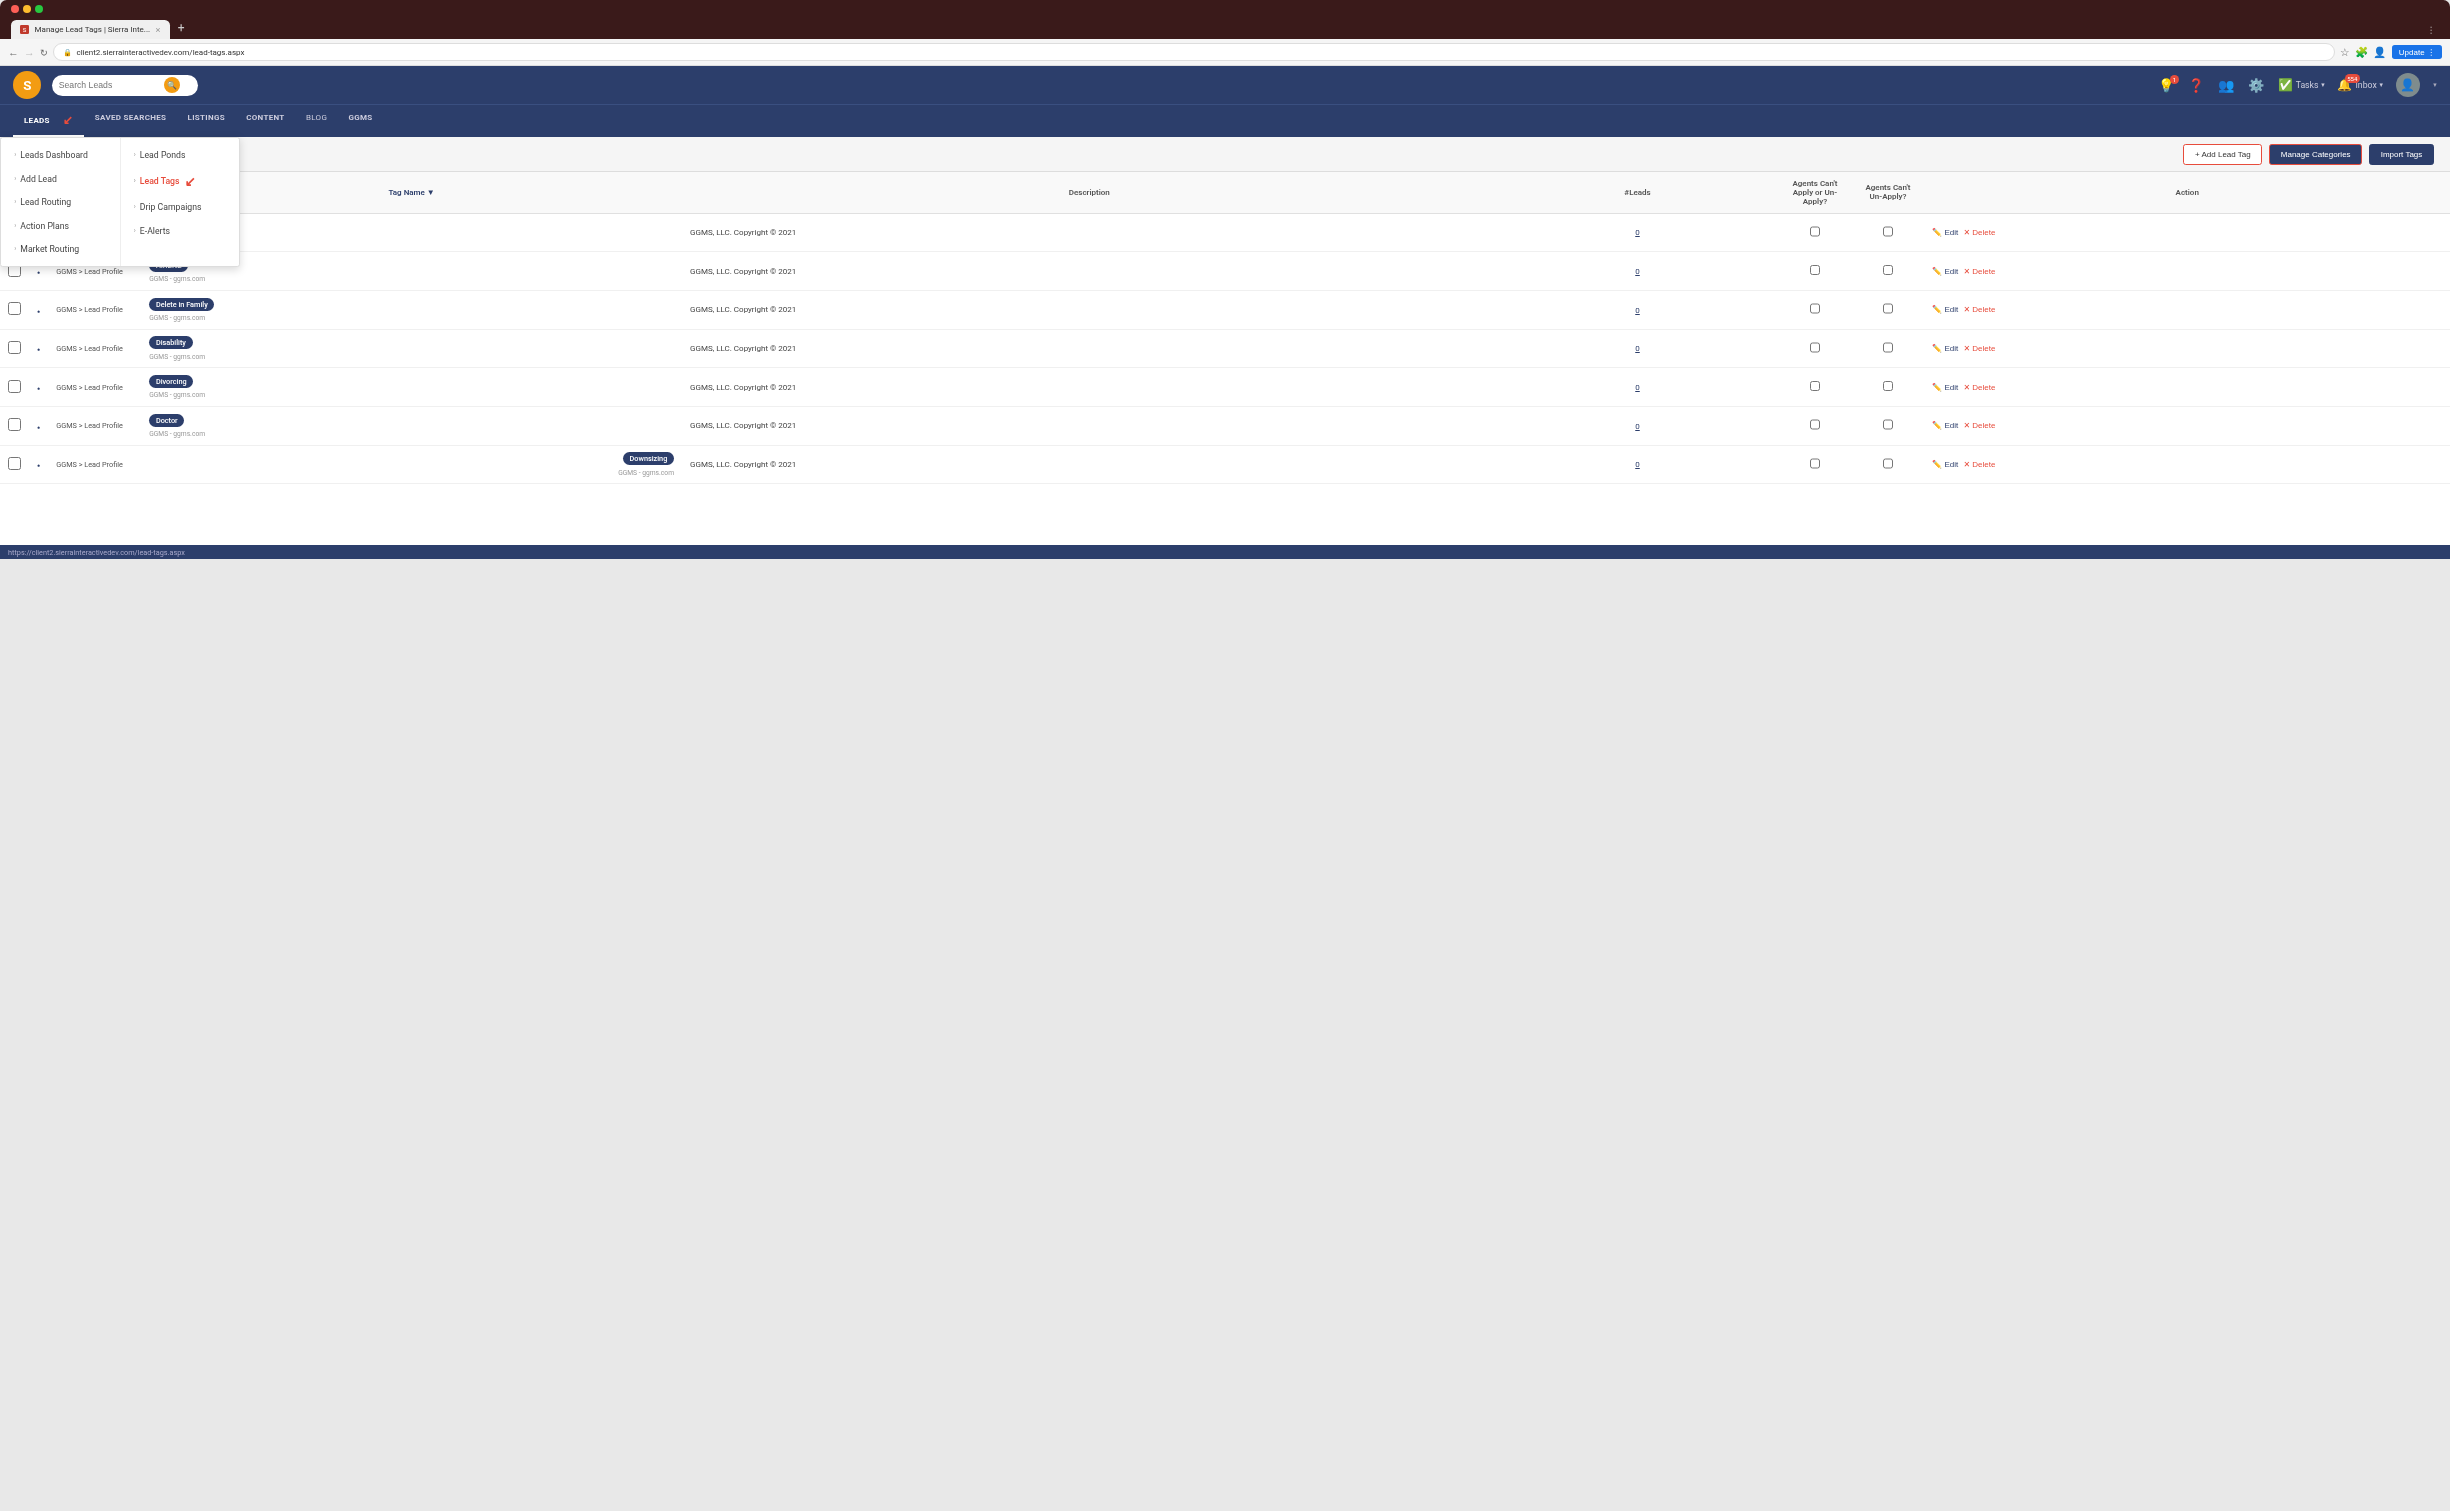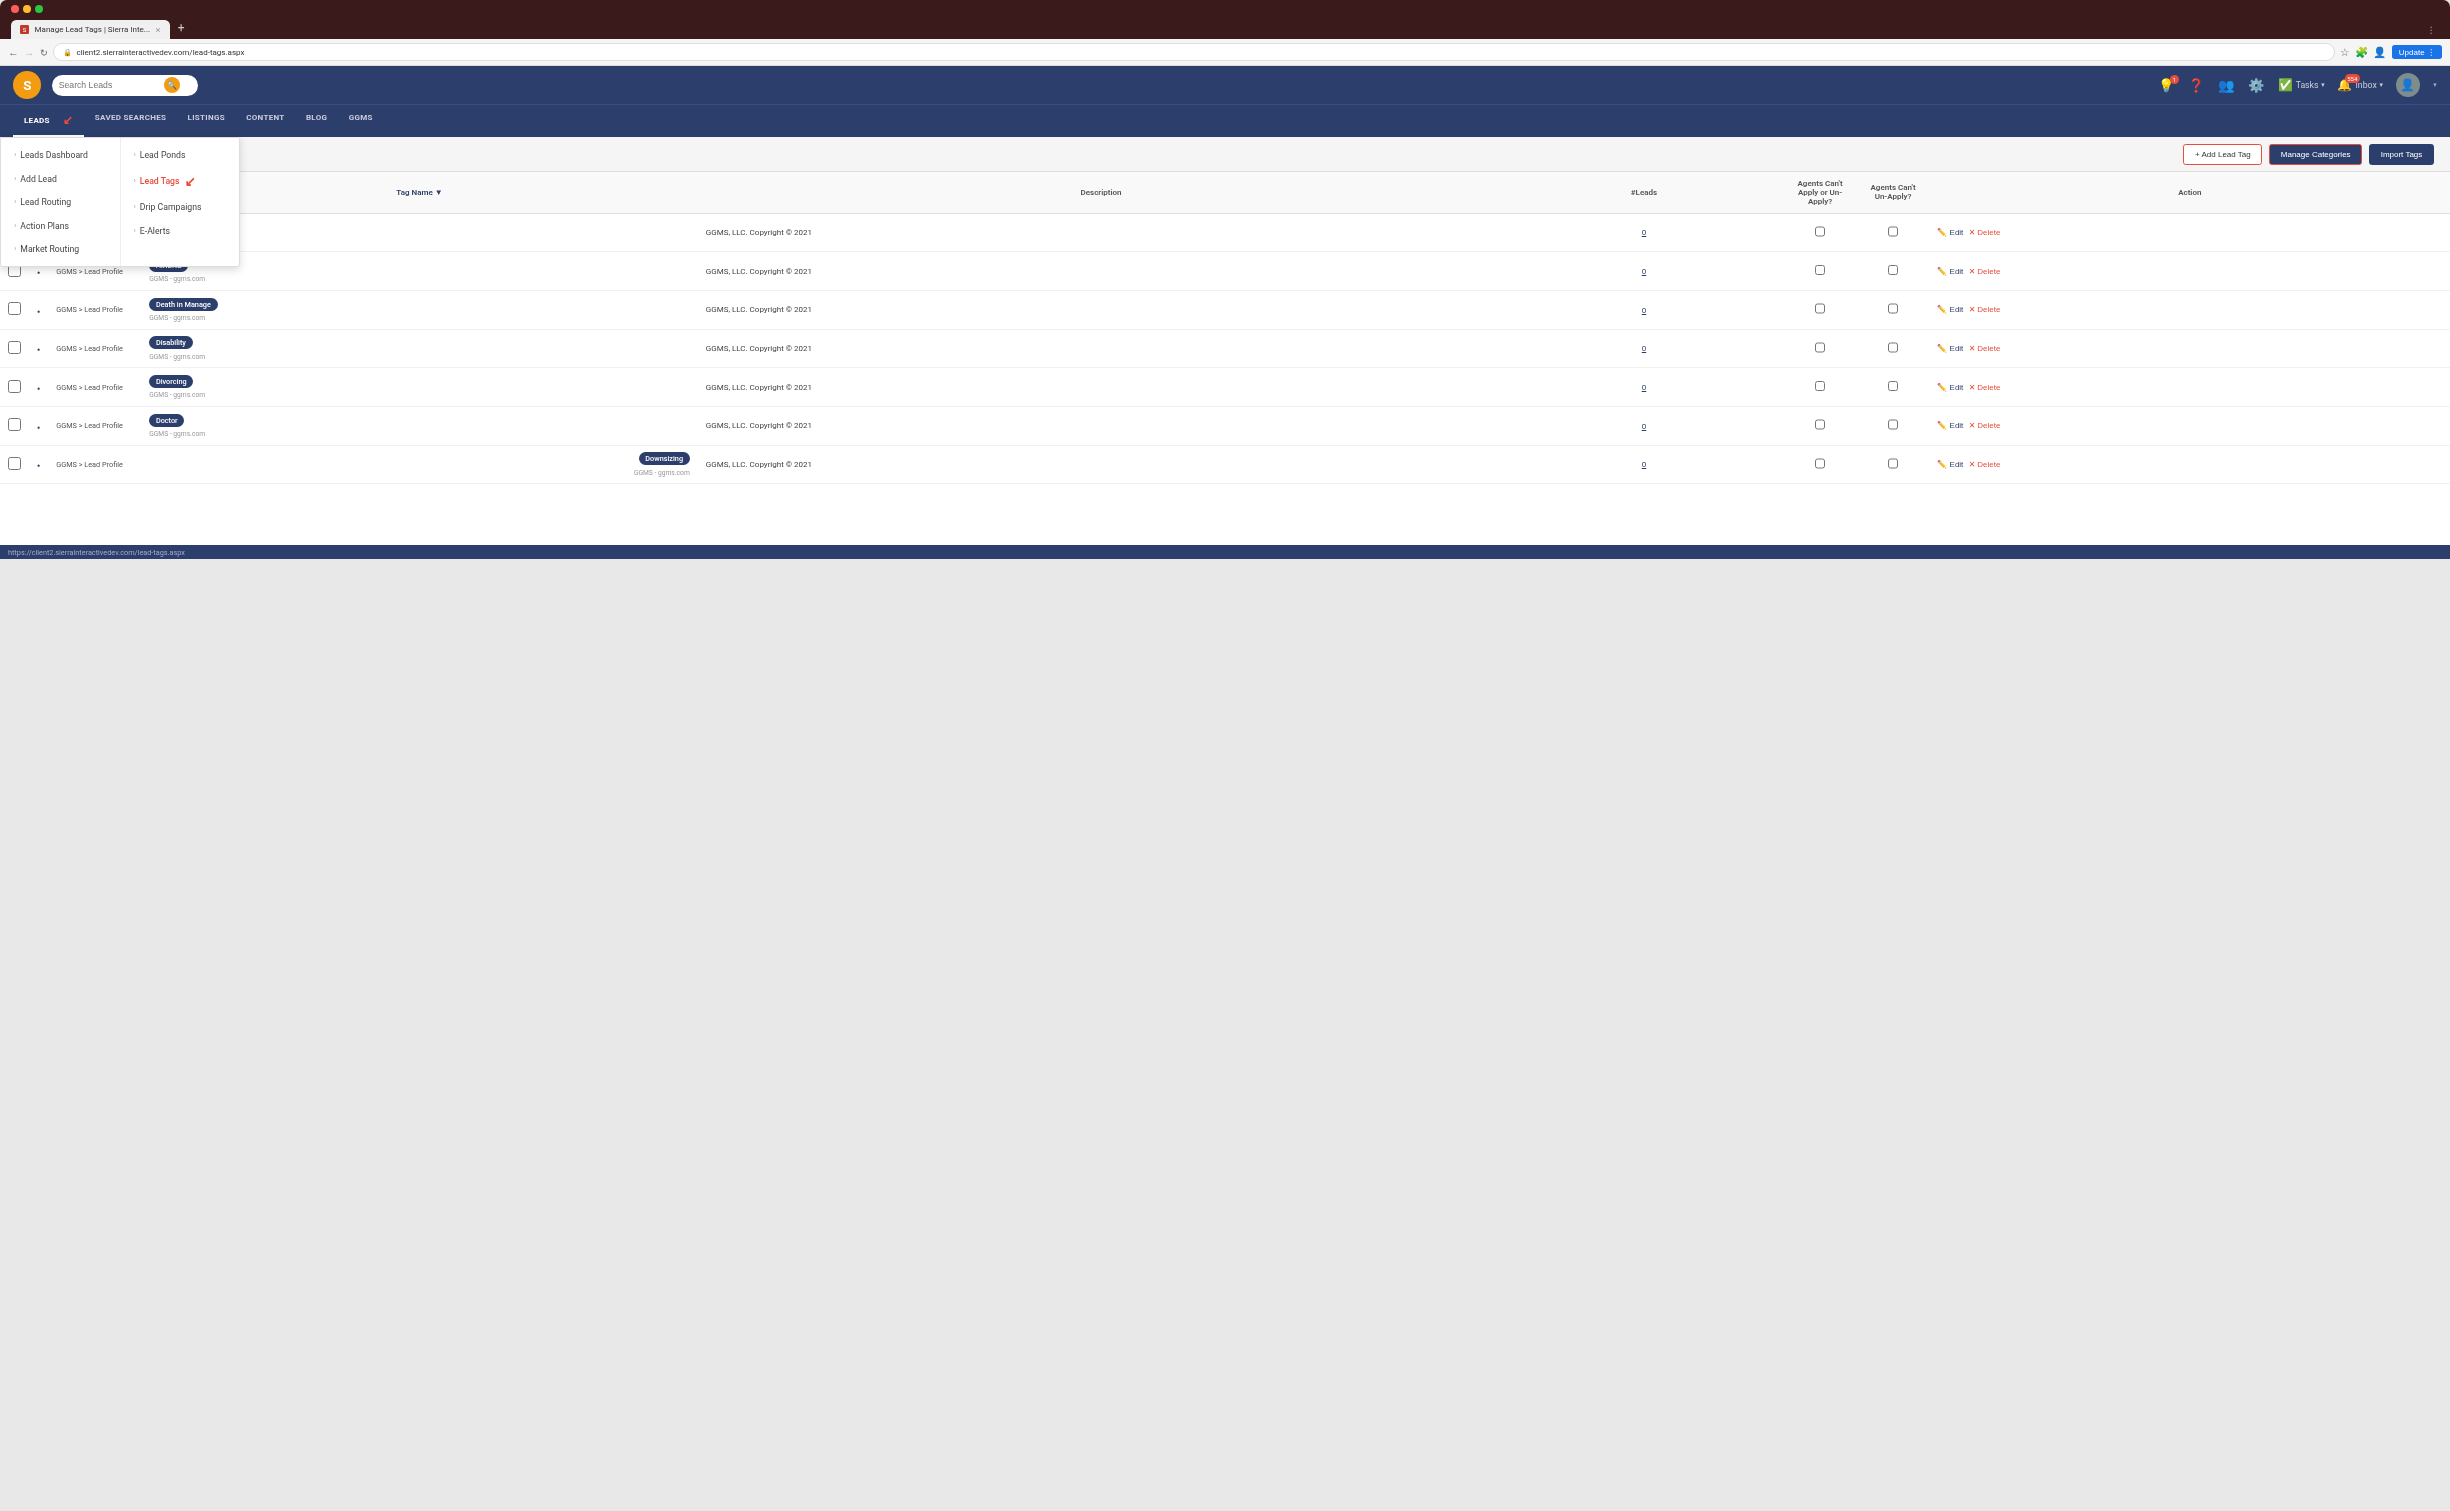--- a/index.html
+++ b/index.html
@@ -88,21 +88,21 @@
 
   <div style="position:relative;">
     <div style="background:#2c3e6b;border-top:0.7px solid #3a4f80;padding:0 13.3px;display:flex;gap:0;">
       <div style="color:white;padding:8px 10.7px;cursor:pointer;font-size:8px;font-weight:700;letter-spacing:0.3px;border-bottom:2px solid white;display:flex;align-items:center;gap:12px;">
         <span>LEADS</span>
         <span style="color:#e74c3c;font-size:12px;font-weight:bold;margin-left:1.3px;">↙</span>
       </div>
       <div style="color:#ccd;padding:8px 10.7px;cursor:pointer;font-size:8px;font-weight:700;letter-spacing:0.3px;border-bottom:2px solid transparent;">SAVED SEARCHES</div>
       <div style="color:#ccd;padding:8px 10.7px;cursor:pointer;font-size:8px;font-weight:700;letter-spacing:0.3px;border-bottom:2px solid transparent;">LISTINGS</div>
       <div style="color:#ccd;padding:8px 10.7px;cursor:pointer;font-size:8px;font-weight:700;letter-spacing:0.3px;border-bottom:2px solid transparent;">CONTENT</div>
-      <div style="color:#ccd;padding:8px 10.7px;cursor:pointer;font-size:8px;font-weight:700;letter-spacing:0.3px;border-bottom:2px solid transparent;">BLOG</div>
+      <div style="color:#ccd;padding:8px 10.7px;cursor:pointer;font-size:8px;font-weight:400;letter-spacing:0.3px;border-bottom:2px solid transparent;">BLOG</div>
       <div style="color:#ccd;padding:8px 10.7px;cursor:pointer;font-size:8px;font-weight:700;letter-spacing:0.3px;border-bottom:2px solid transparent;">GGMS</div>
     </div>
 
     <div style="position:absolute;top:100%;left:0;background:white;border:0.7px solid #ddd;border-radius:2.7px;box-shadow:0 2.7px 8px rgba(0,0,0,0.15);z-index:200;width:240px;display:flex;">
       <div style="flex:1;padding:5.3px 0;border-right:0.7px solid #eee;">
         <div style="padding:6.7px 13.3px;color:#444;cursor:pointer;display:flex;align-items:center;gap:4px;font-size:8.7px;">
           <span style="color:#999;font-size:6.7px;">›</span>
           <span>Leads Dashboard</span>
         </div>
         <div style="padding:6.7px 13.3px;color:#444;cursor:pointer;display:flex;align-items:center;gap:4px;font-size:8.7px;">
@@ -245,21 +245,21 @@
       <td style="padding:6.7px 8px;text-align:center;">
         <input type="checkbox" style="">
       </td>
       <td style="padding:6.7px 8px;">
         <span style="color:#2c3e6b;font-size:5.3px;">●</span>
       </td>
       <td style="padding:6.7px 8px;font-size:7.3px;color:#666;">
         <span style="color:#555;font-size:7.3px;">GGMS &gt; Lead Profile</span>
       </td>
       <td style="padding:6.7px 8px;">
-        <span style="display:inline-block;padding:2px 6.7px;border-radius:8px;color:white;font-size:7.3px;font-weight:500;background:#2c3e6b;margin-bottom:1.3px;">Death in Manage</span>
+        <span style="display:inline-block;padding:2px 6.7px;border-radius:8px;color:white;font-size:7.3px;font-weight:500;background:#2c3e6b;margin-bottom:1.3px;">Delete in Family</span>
         <br>
         <span style="color:#999;font-size:6.7px;">GGMS - ggms.com</span>
       </td>
       <td style="padding:6.7px 8px;font-size:8px;color:#444;">GGMS, LLC. Copyright © 2021</td>
       <td style="padding:6.7px 8px;text-align:center;">
         <span style="color:#2c3e6b;text-decoration:underline;cursor:pointer;font-size:8px;">0</span>
       </td>
       <td style="padding:6.7px 8px;text-align:center;">
         <input type="checkbox" style="width: 10.7px; height: 10.7px;">
       </td>

